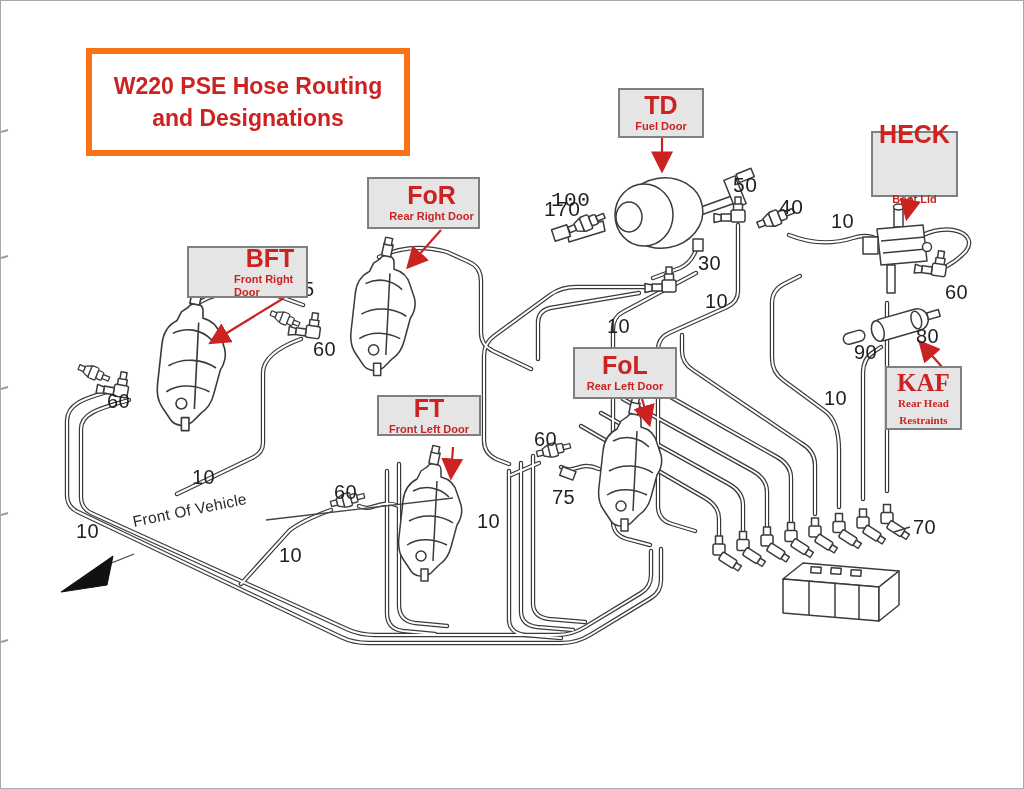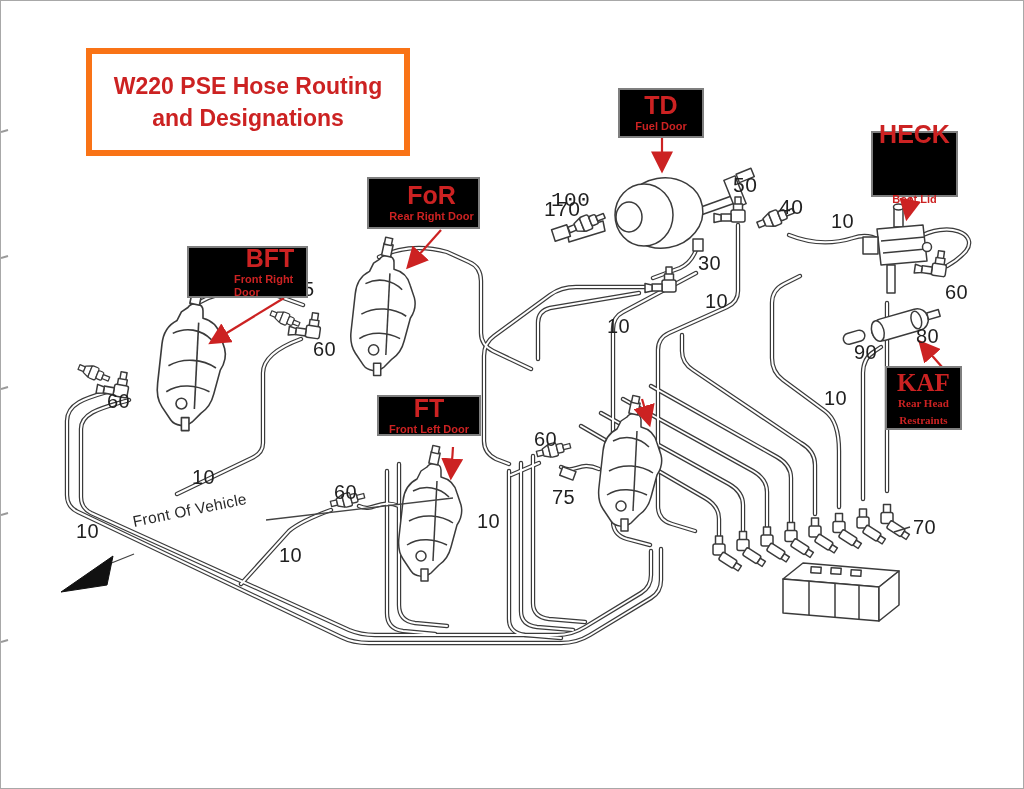--- a/index.html
+++ b/index.html
@@ -10,21 +10,21 @@
     font-family:"Liberation Sans", sans-serif;
   }
   #art { position:absolute; left:0; top:0; z-index:1; }
   .title-box {
     position:absolute; left:85px; top:47px; width:312px; height:96px;
     border:6px solid #f97316; background:#fff; z-index:4;
     display:flex; flex-direction:column; justify-content:center; align-items:center;
   }
   .title-box .tl { color:var(--red); font-weight:bold; font-size:23px; line-height:1.4; }
   .co {
-    position:absolute; border:2px solid var(--boxborder); background:#000000; z-index:4;
+    position:absolute; border:2px solid var(--boxborder); background:#e5e5e5; z-index:4;
     display:flex; flex-direction:column; justify-content:center; align-items:center;
     box-sizing:border-box;
   }
   .co .code { color:var(--red); font-weight:bold; font-size:25px; line-height:1.0; }
   .co .desc { color:var(--red); font-weight:bold; font-size:11px; line-height:1.15; margin-top:2px; }
   .num {
     position:absolute; z-index:3; color:#1f1f1f; font-size:20px; line-height:1;
     letter-spacing:0.5px;
   }
   .fov {
@@ -233,20 +233,24 @@
     <span class="desc">Boot Lid</span>
   </div>
   <div class="co" style="left:366px; top:176px; width:113px; height:52px;padding-left:16px;">
     <span class="code">FoR</span>
     <span class="desc">Rear Right Door</span>
   </div>
   <div class="co" style="left:186px; top:245px; width:121px; height:52px;padding-left:45px;">
     <span class="code">BFT</span>
     <span class="desc">Front Right Door</span>
   </div>
+  <div class="co" style="left:572px; top:346px; width:104px; height:52px;">
+    <span class="code">FoL</span>
+    <span class="desc">Rear Left Door</span>
+  </div>
   <div class="co" style="left:376px; top:394px; width:104px; height:41px;">
     <span class="code">FT</span>
     <span class="desc">Front Left Door</span>
   </div>
   <div class="co" style="left:884px; top:365px; width:77px; height:64px;font-family:Liberation Serif, serif;">
     <span class="code">KAF</span>
     <span class="desc">Rear Head</span>
     <span class="desc" style="margin-top:4px;">Restraints</span>
   </div>
 

